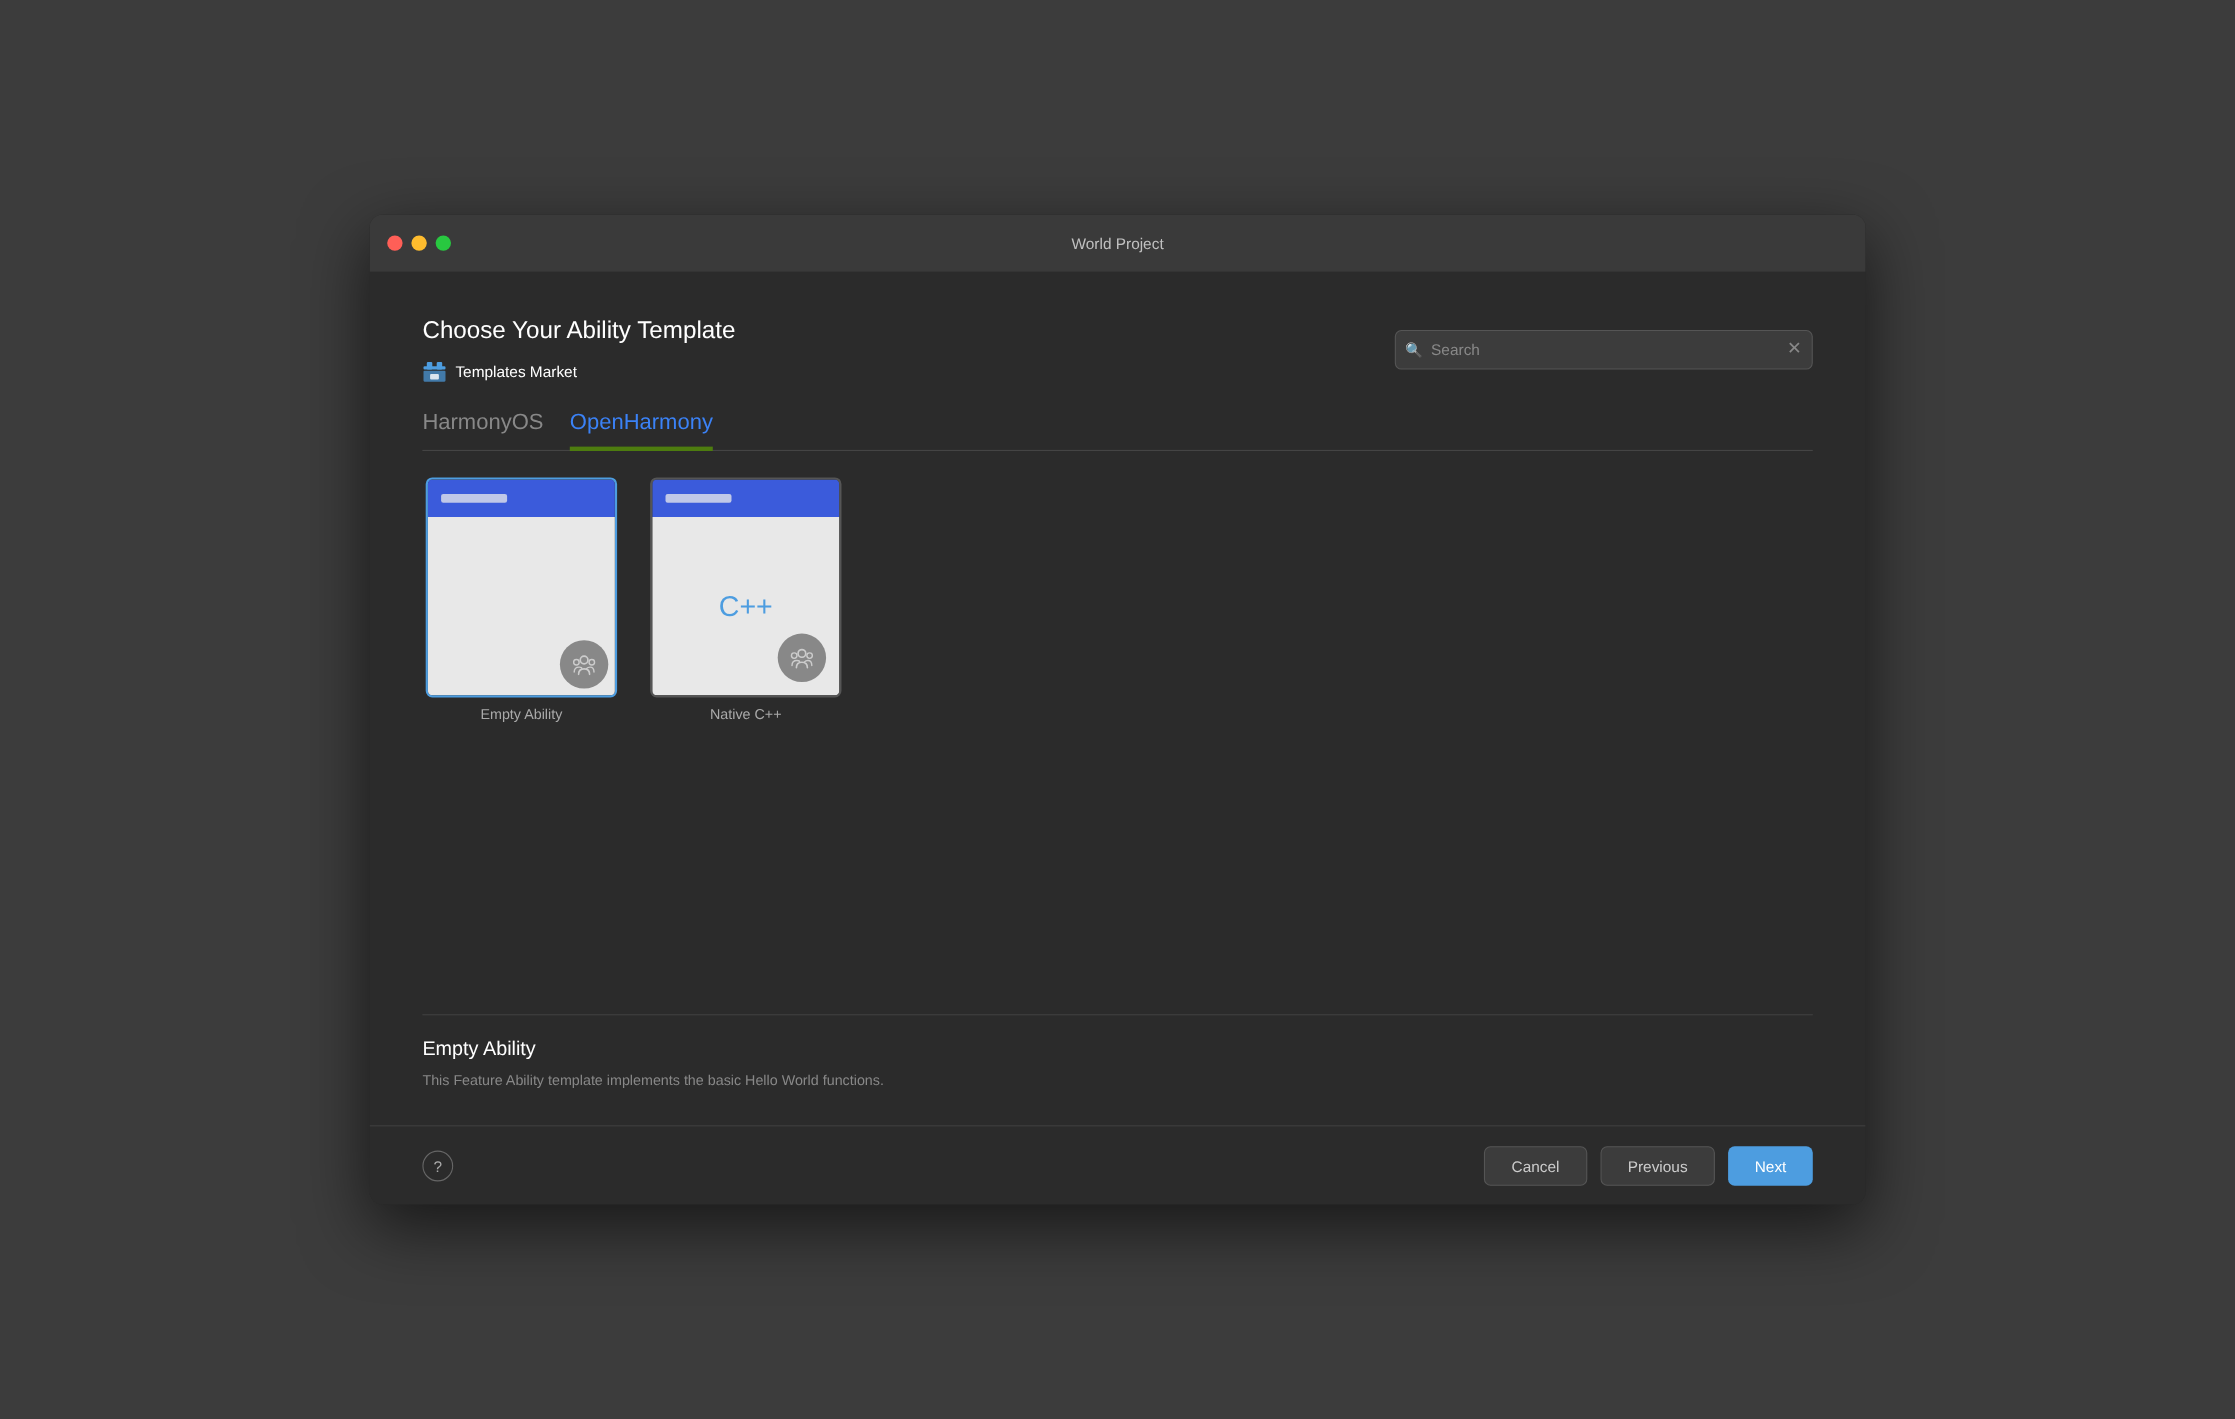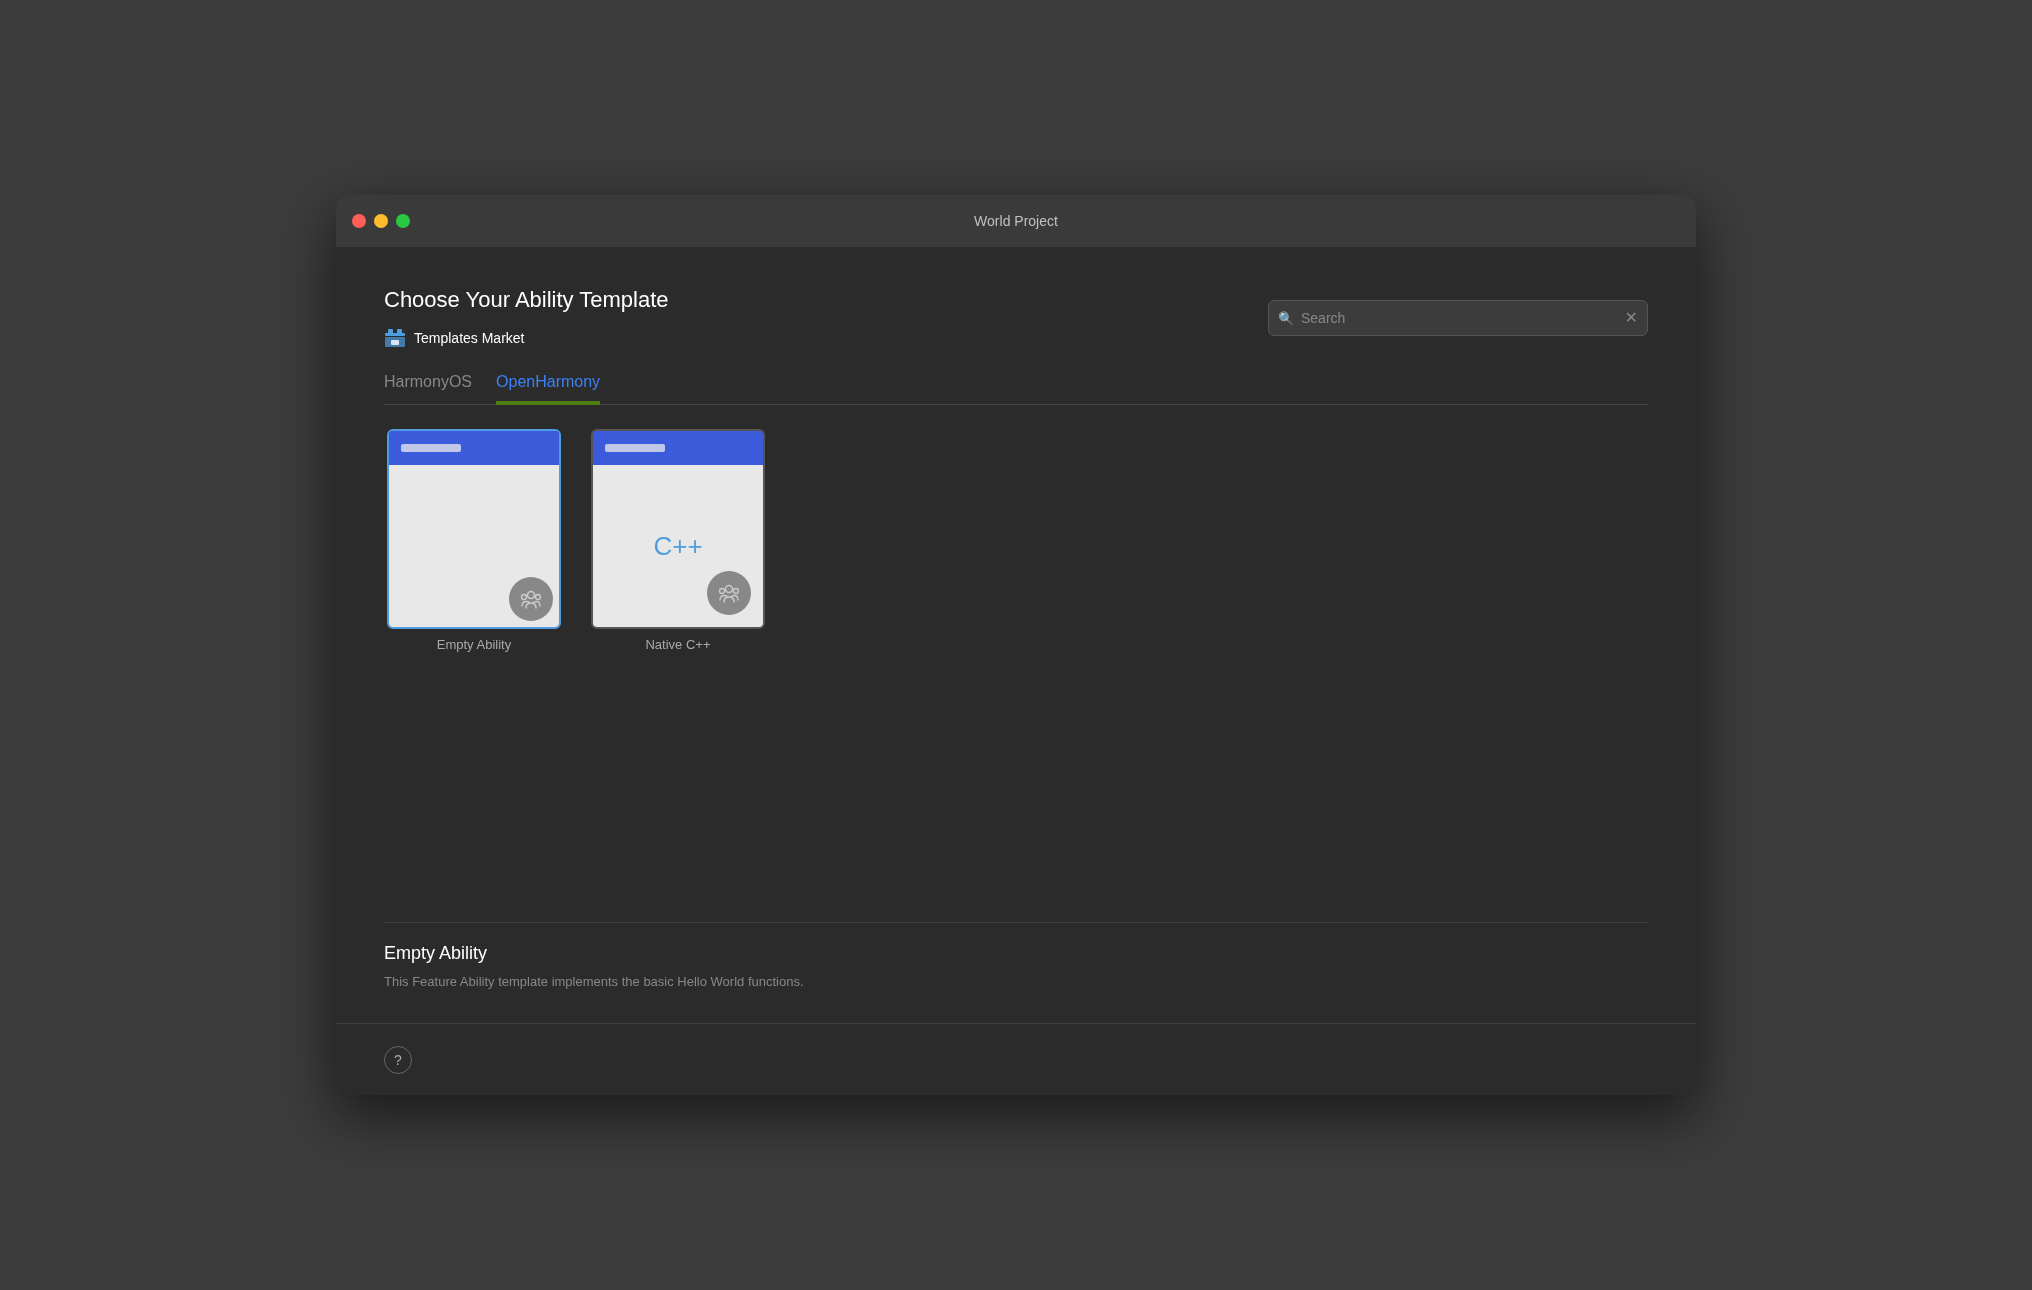--- a/index.html
+++ b/index.html
@@ -140,21 +140,21 @@
     
     .tabs {
       display: flex;
       gap: 24px;
       margin-bottom: 24px;
       border-bottom: 1px solid #444;
     }
 
     .tab {
       padding-bottom: 10px;
-      font-size: 16px;
+      font-size: 20px;
       cursor: pointer;
       color: #888;
       border-bottom: 2px solid transparent;
       margin-bottom: -1px;
     }
 
     .tab.active {
       color: #3b82f6;
       border-bottom: 4px solid #4d7c0f;
     }
@@ -435,15 +435,20 @@
       <div class="description-title">Empty Ability</div>
       <div class="description-text">This Feature Ability template implements the basic Hello World functions.</div>
     </div>
 
   </div>
 
   <div class="footer">
     <div class="footer-left">
       <button class="help-button">?</button>
     </div>
+    <div class="footer-right">
+      <button class="btn btn-cancel">Cancel</button>
+      <button class="btn btn-secondary">Previous</button>
+      <button class="btn btn-primary">Next</button>
+    </div>
   </div>
 
 </div>
 
 </body></html>

